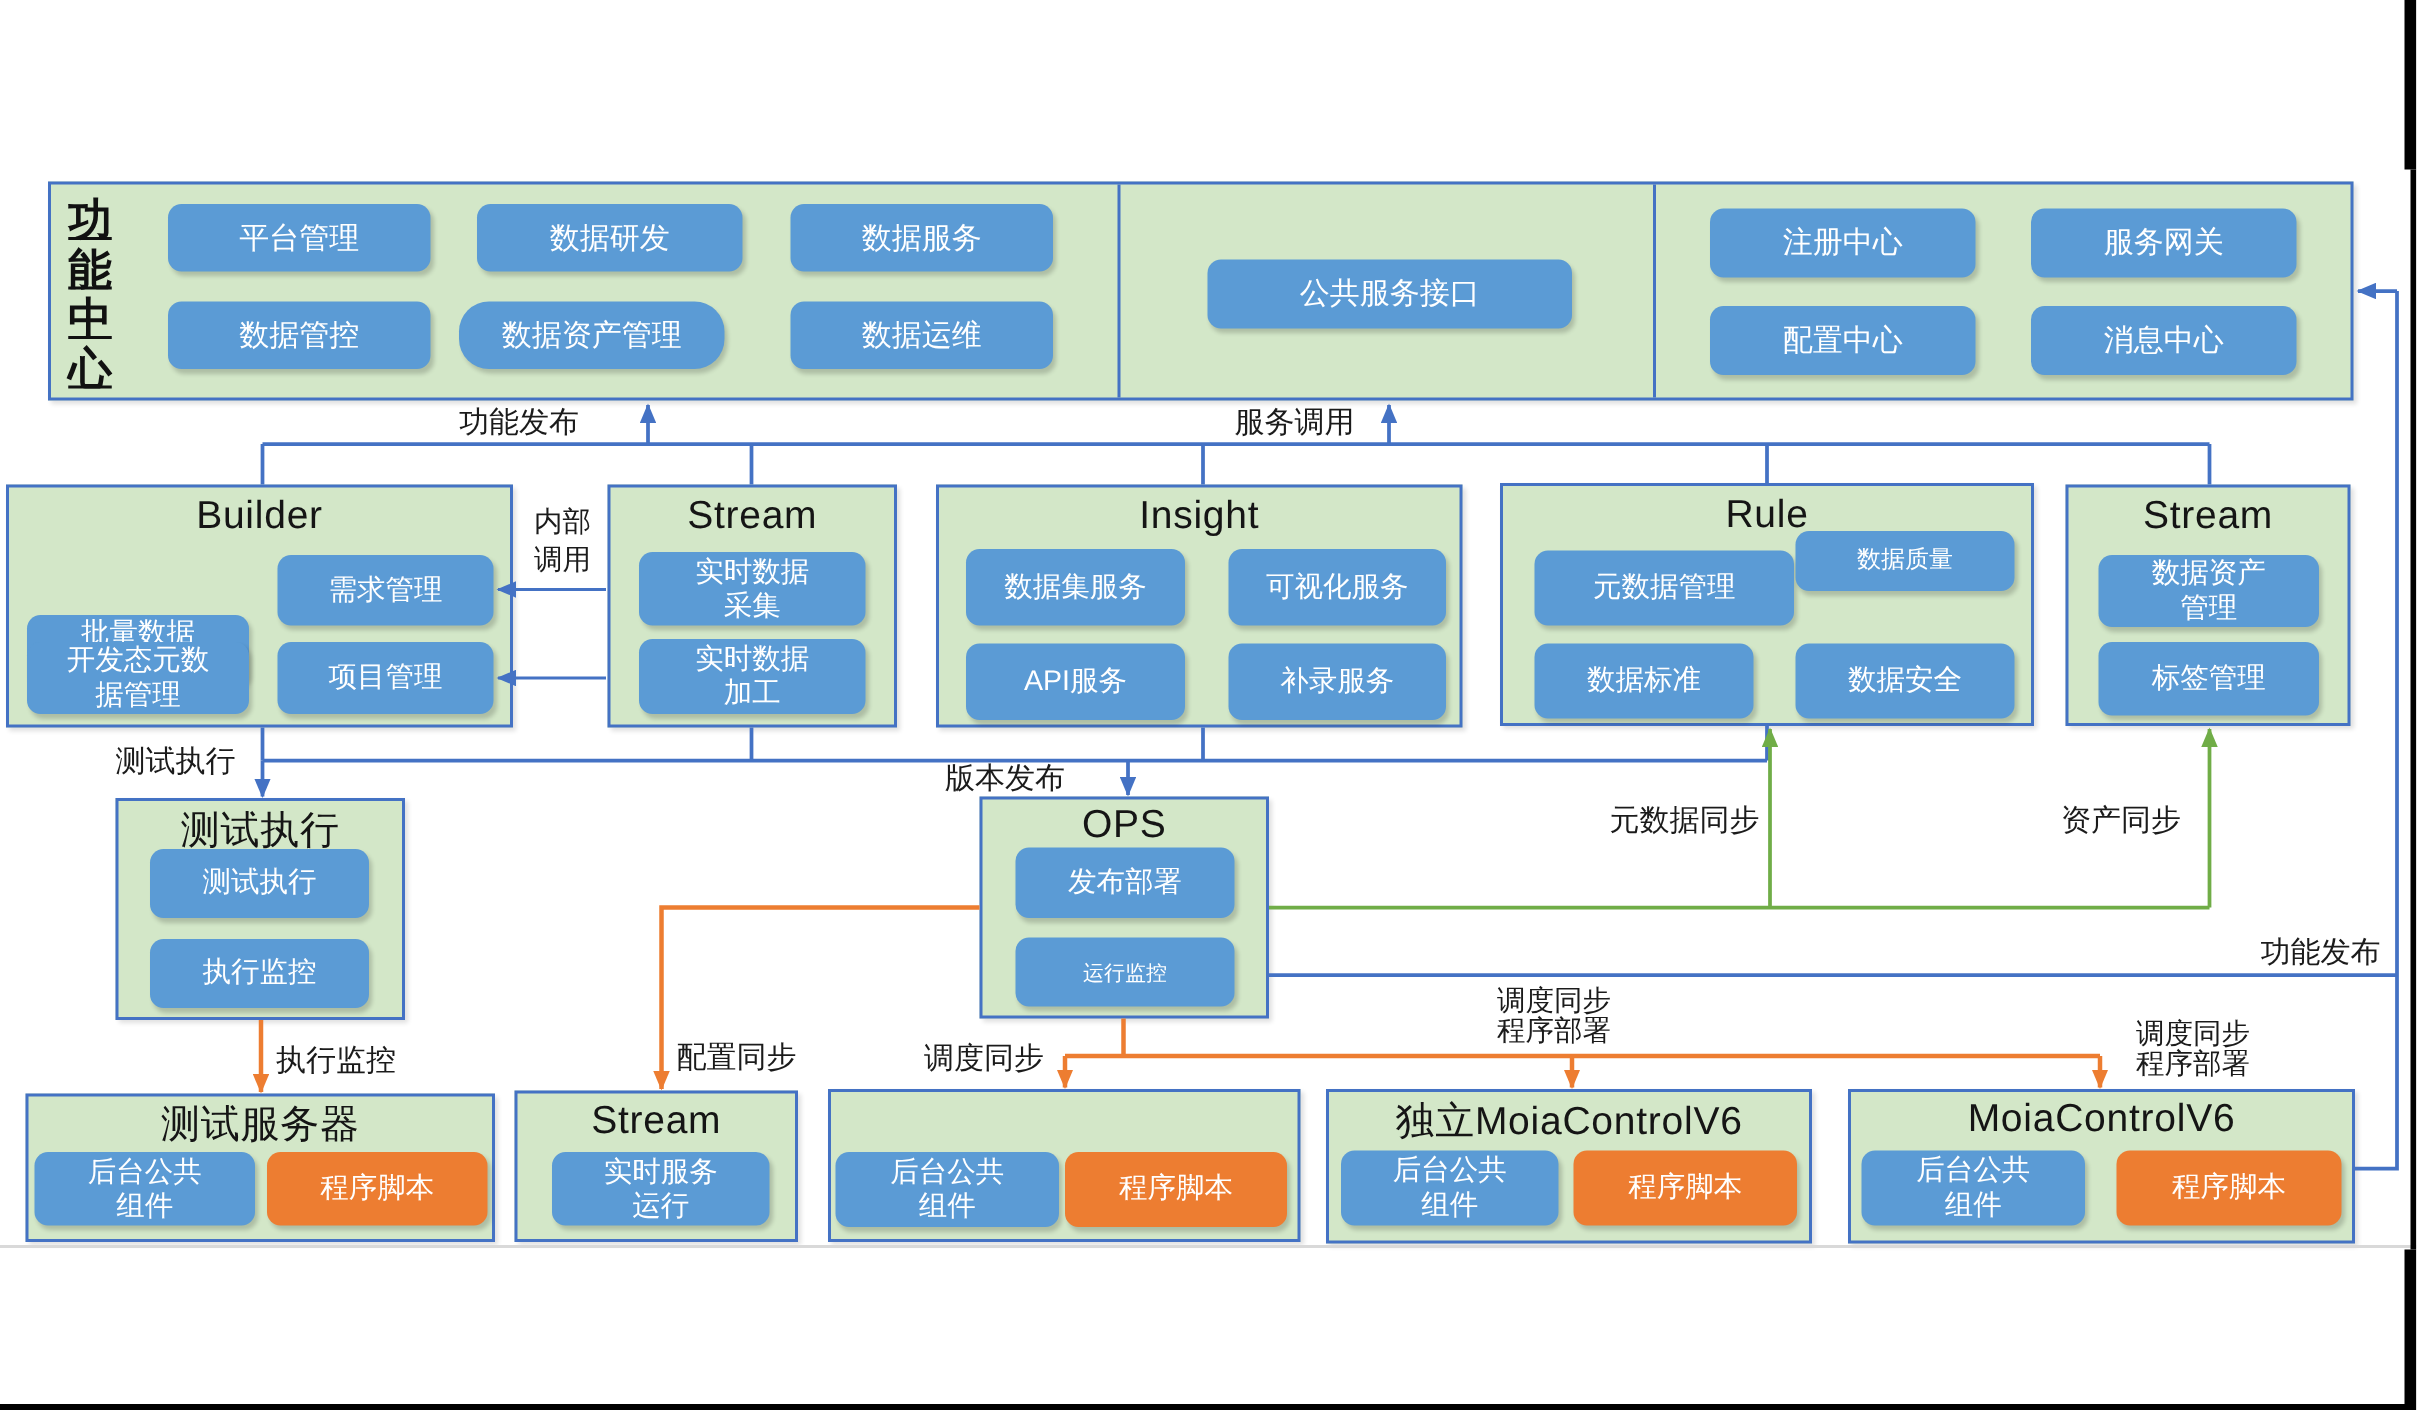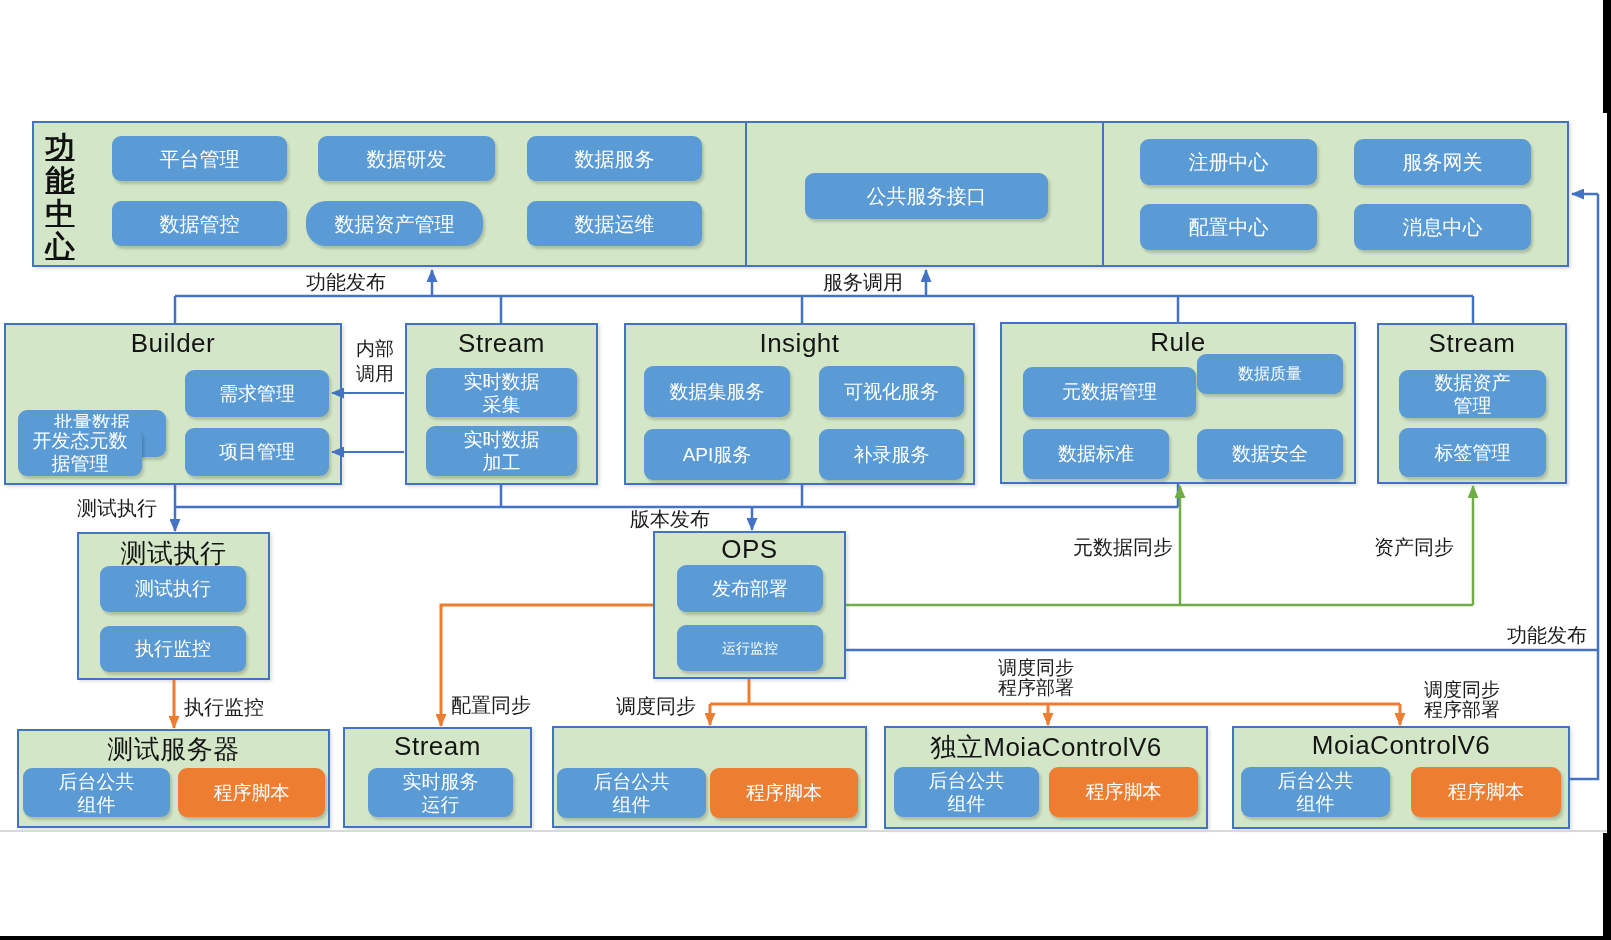--- a/index.html
+++ b/index.html
@@ -51,21 +51,21 @@
   <div class="bluebox" style="left:1140px;top:139px;width:177px;height:46px;">注册中心</div>
   <div class="bluebox" style="left:1354px;top:139px;width:177px;height:46px;">服务网关</div>
   <div class="bluebox" style="left:1140px;top:204px;width:177px;height:46px;">配置中心</div>
   <div class="bluebox" style="left:1354px;top:204px;width:177px;height:46px;">消息中心</div>
 
   <div class="container" style="left:4px;top:323px;width:338px;height:162px;"></div>
   <div class="ctitle" style="left:4px;top:328px;width:338px;">Builder</div>
   <div class="bluebox" style="left:18px;top:370px;width:148px;height:47px;font-size:19px;line-height:23px;margin-top:40px;">批量数据
 研发</div>
   <div class="bluebox" style="left:185px;top:370px;width:144px;height:47px;font-size:19px;">需求管理</div>
-  <div class="bluebox" style="left:18px;top:428px;width:124px;height:48px;font-size:19px;line-height:23px;">开发态元数
+  <div class="bluebox" style="left:18px;top:428px;width:148px;height:48px;font-size:19px;line-height:23px;">开发态元数
 据管理</div>
   <div class="bluebox" style="left:185px;top:428px;width:144px;height:48px;font-size:19px;">项目管理</div>
 
   <div class="container" style="left:405px;top:323px;width:193px;height:162px;"></div>
   <div class="ctitle" style="left:405px;top:328px;width:193px;">Stream</div>
   <div class="bluebox" style="left:426px;top:368px;width:151px;height:49px;font-size:19px;line-height:23px;">实时数据
 采集</div>
   <div class="bluebox" style="left:426px;top:426px;width:151px;height:50px;font-size:19px;line-height:23px;">实时数据
 加工</div>
 

